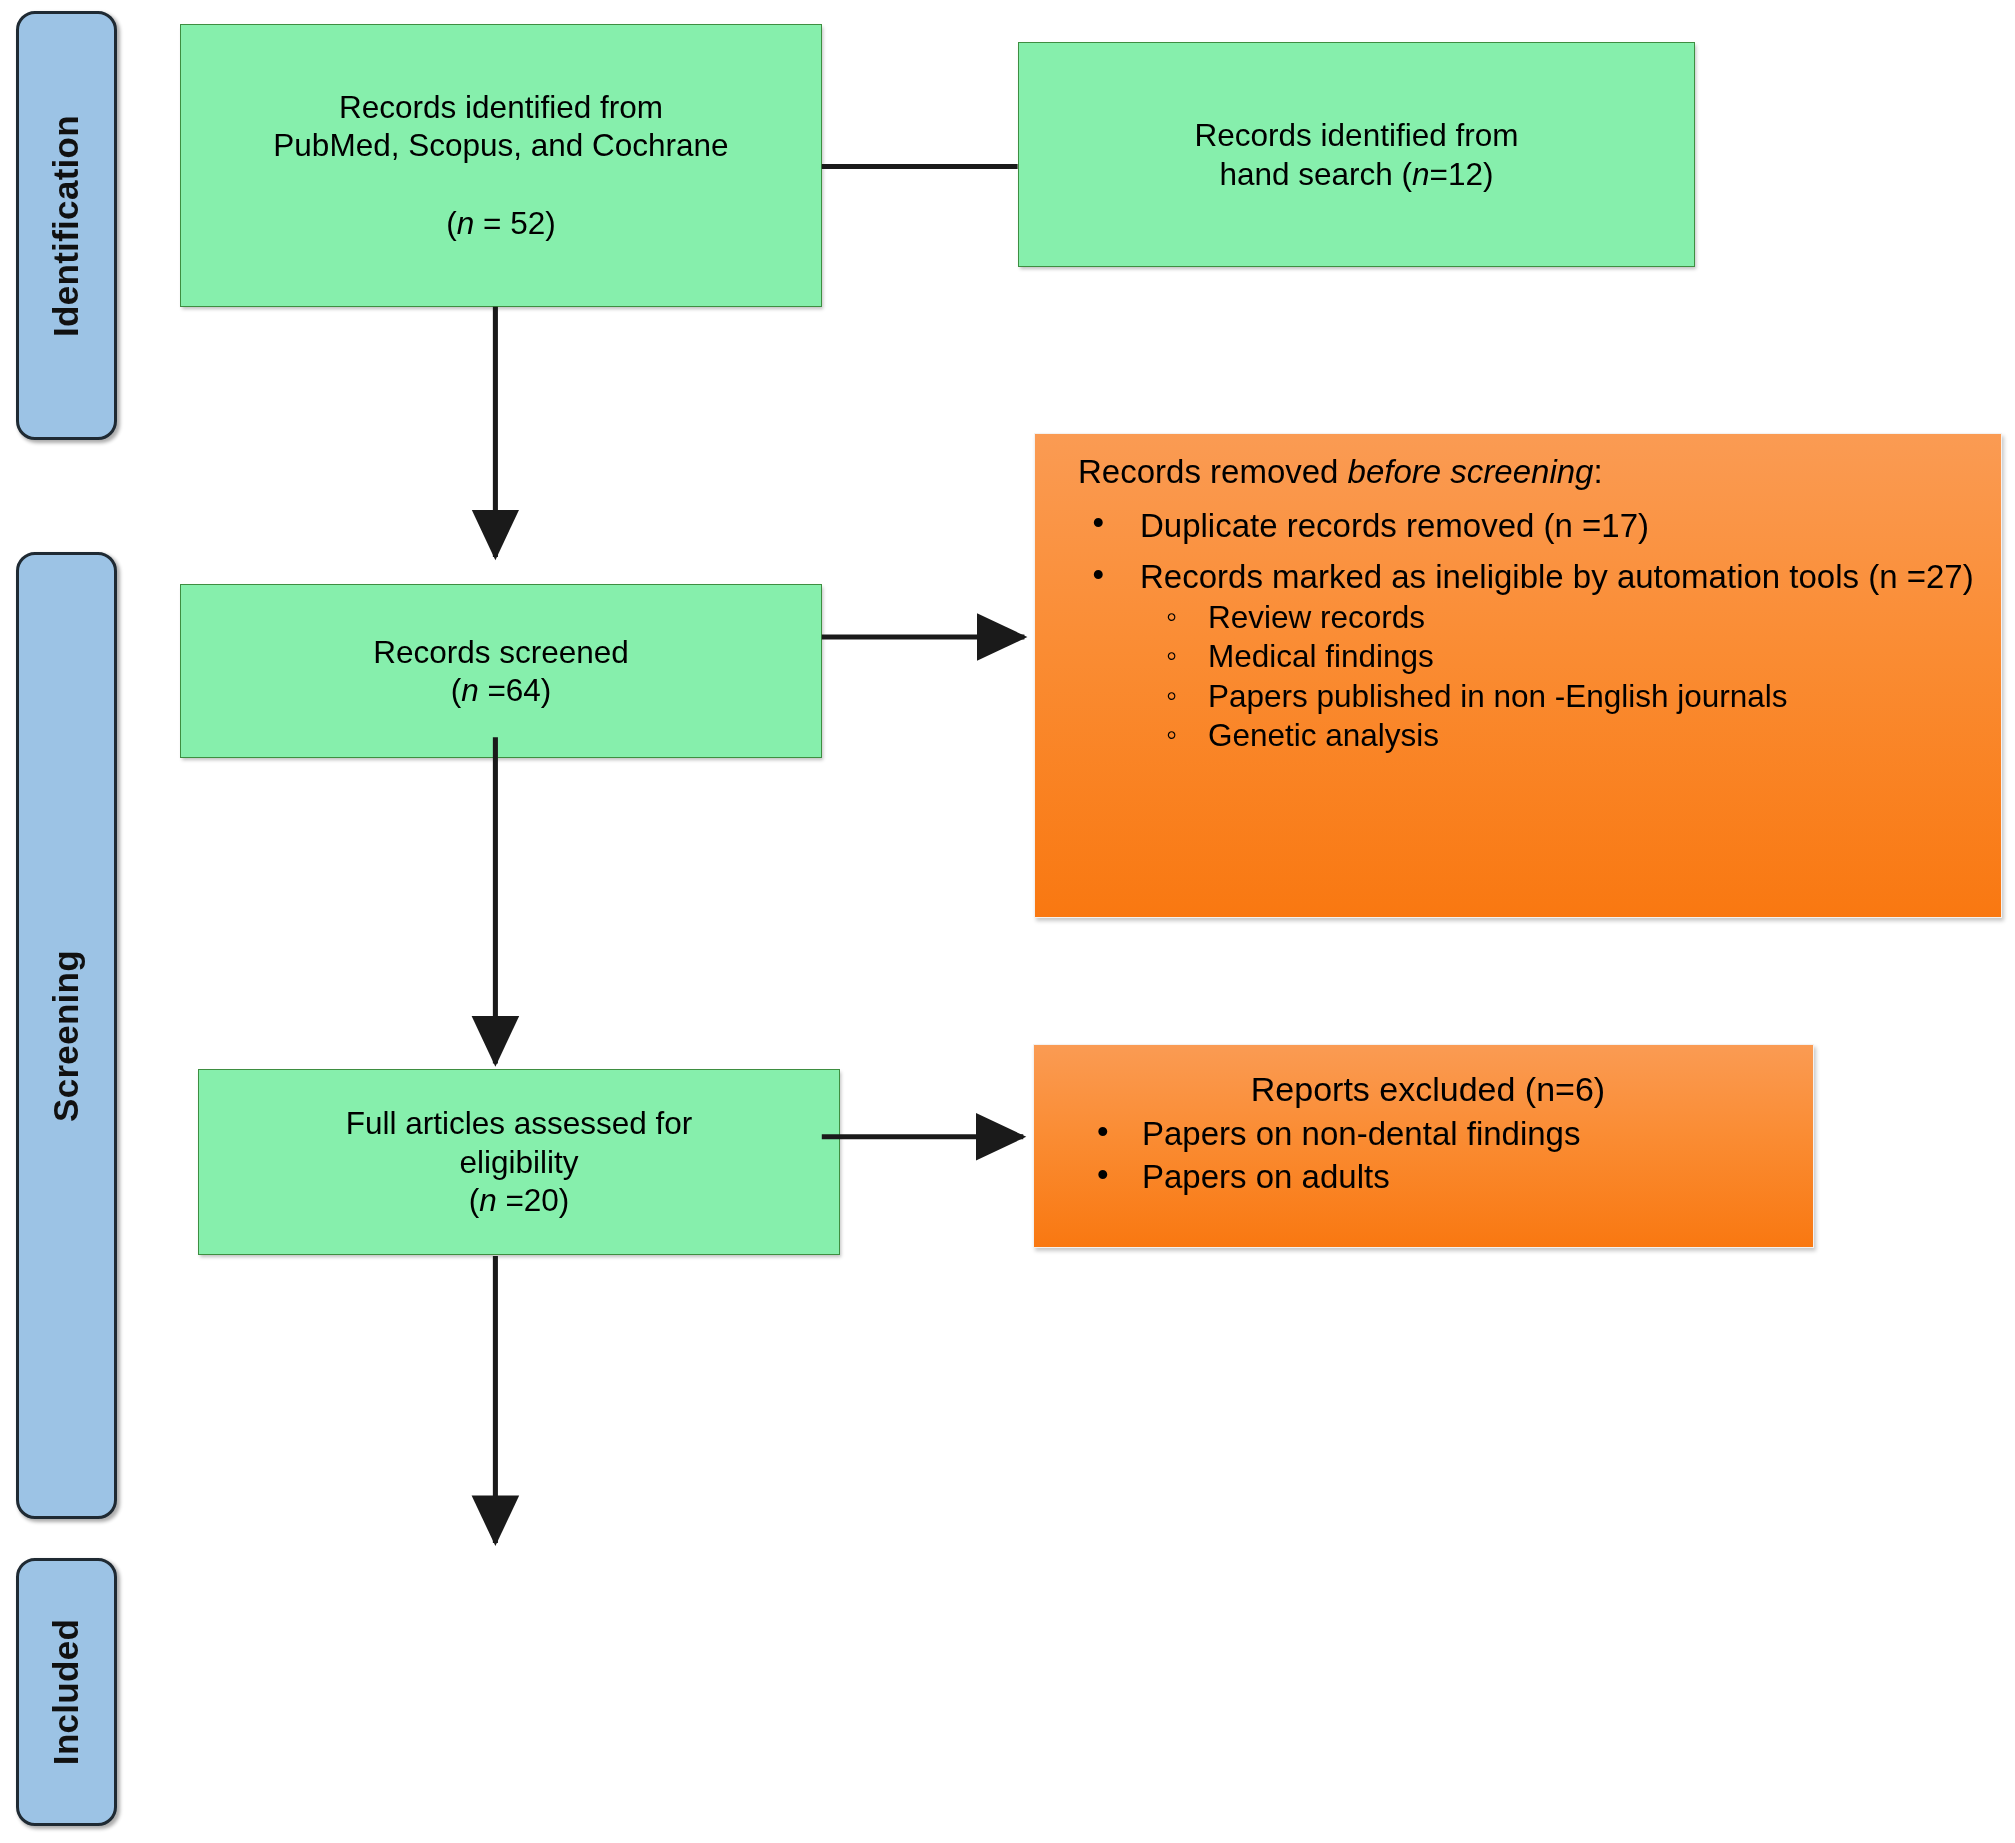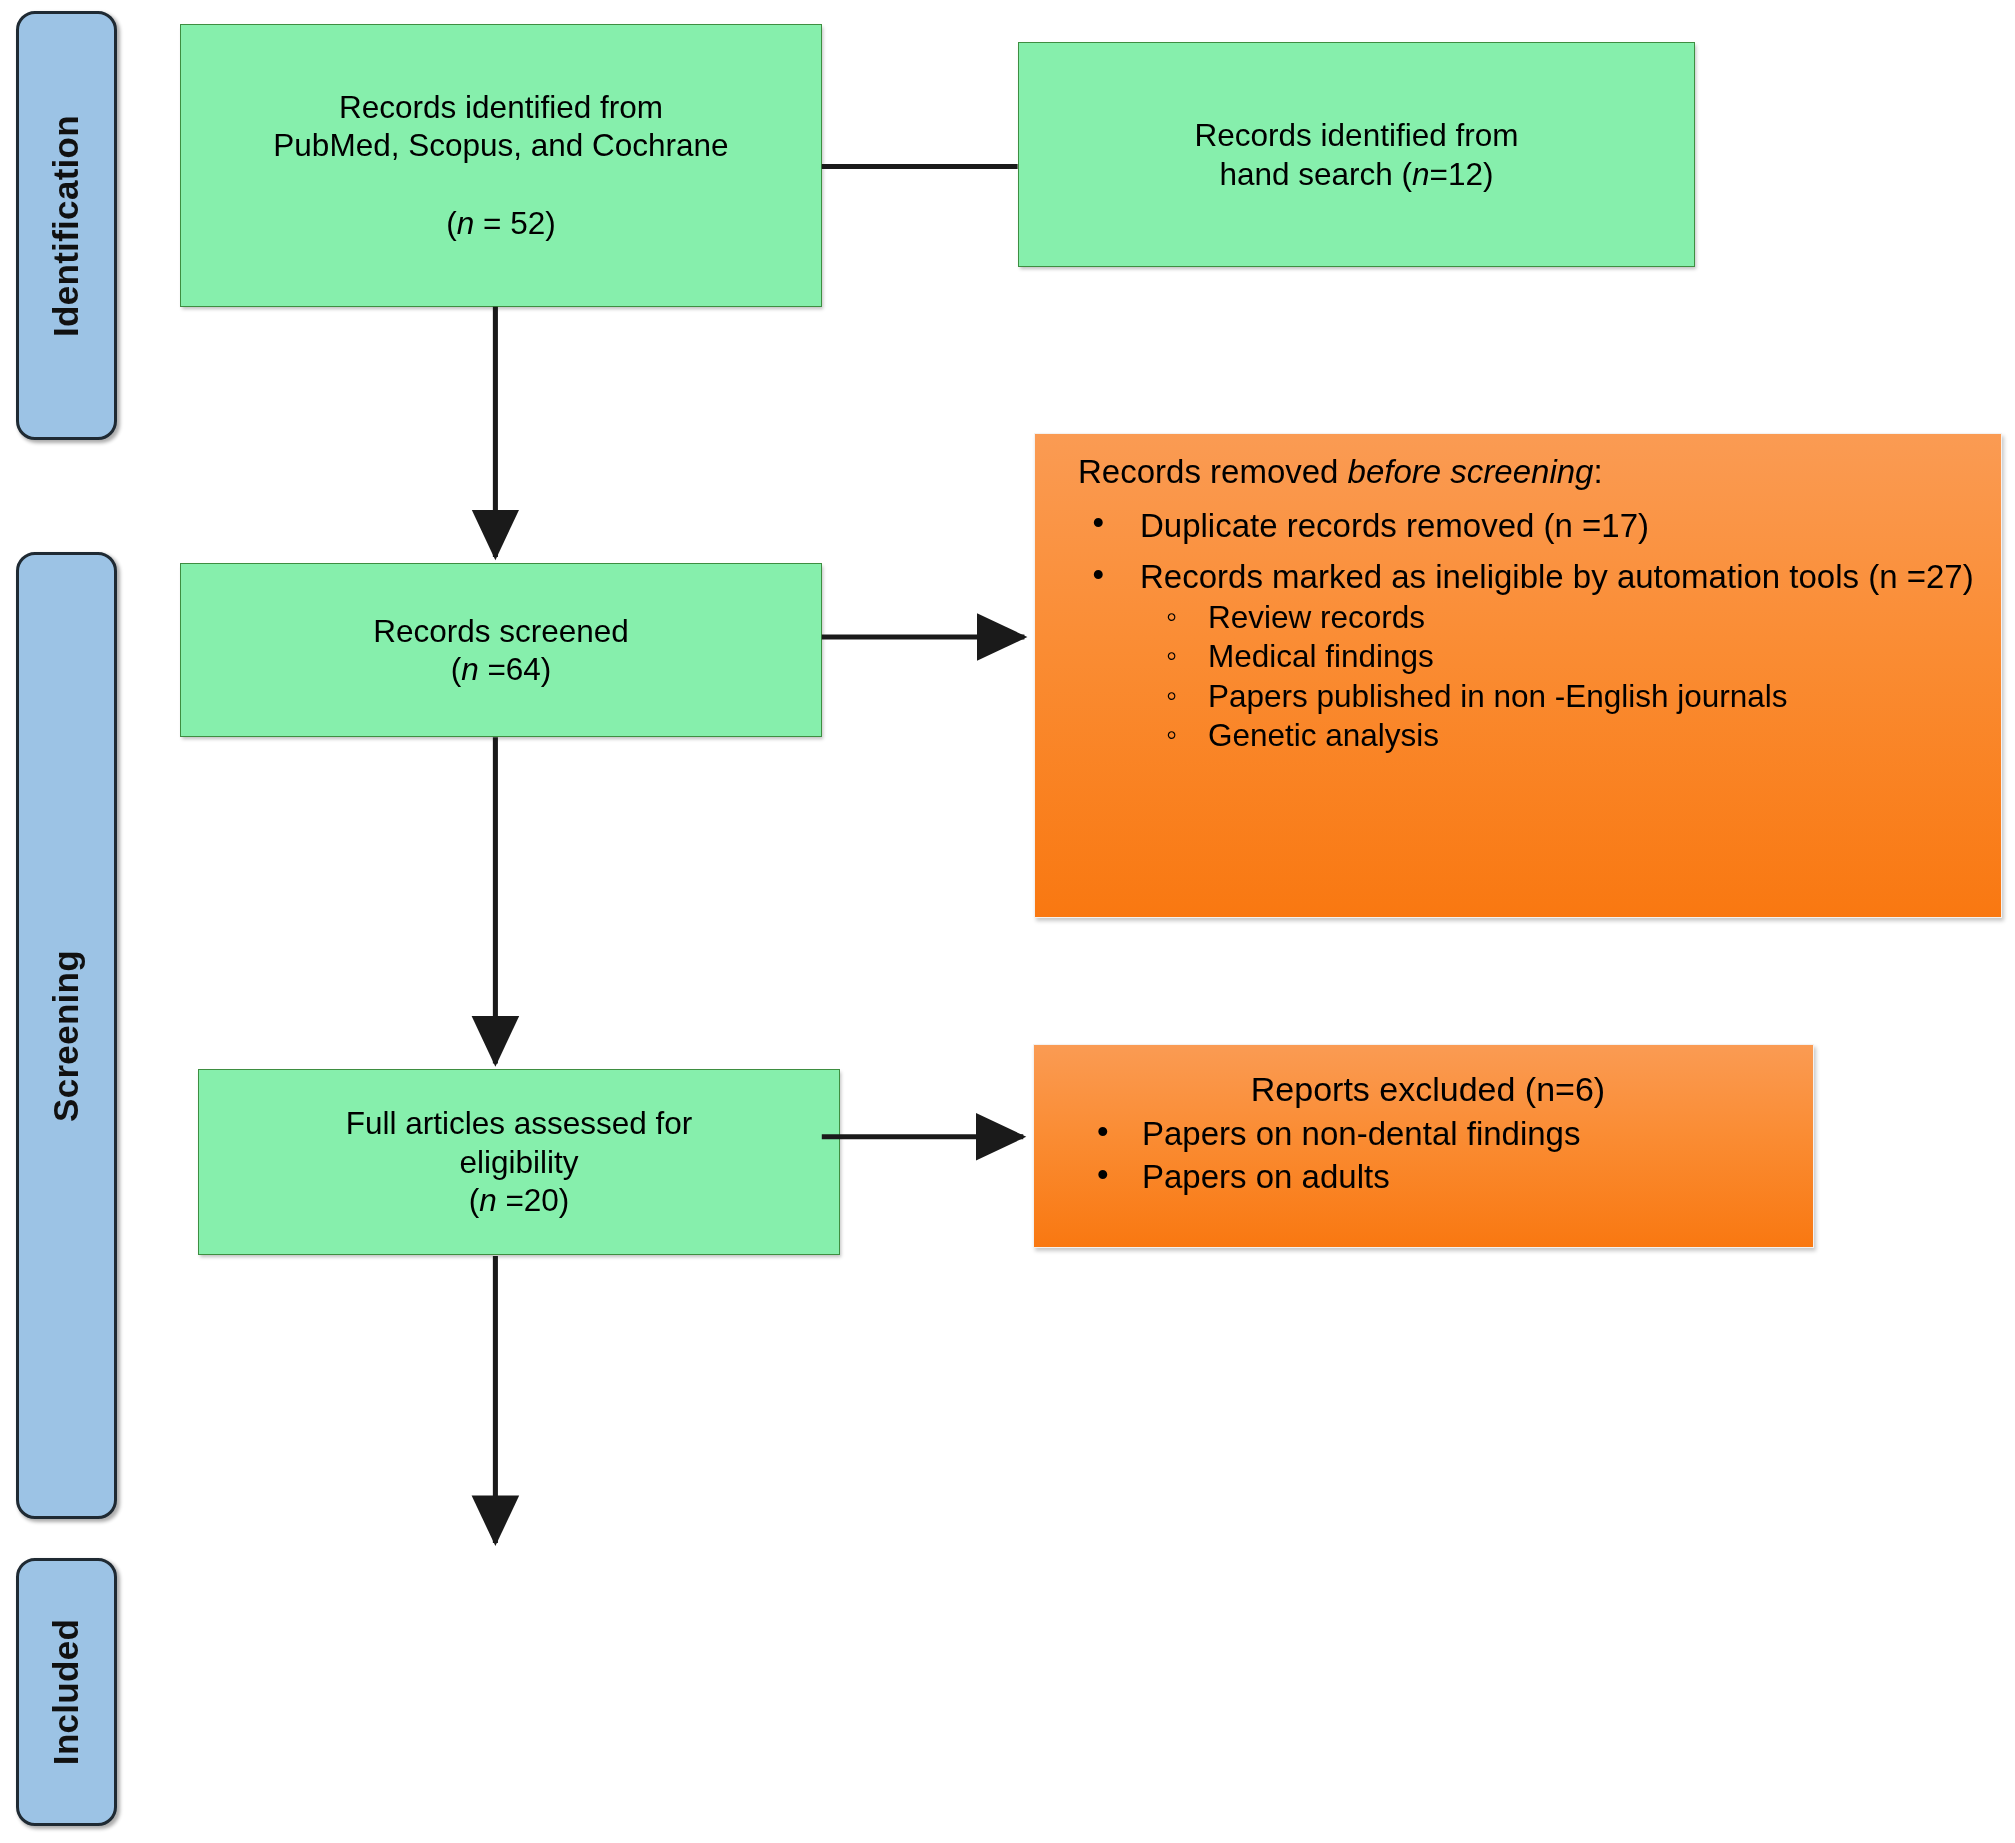--- a/index.html
+++ b/index.html
@@ -193,21 +193,21 @@
     </div>
   </div>
 
   <div class="box box-green" style="left:1018px; top:42px; width:677px; height:225px;">
     <div class="green-text">
       <div class="line center">Records identified from</div>
       <div class="line center"><span>hand search (</span><i>n</i><span>=12)</span></div>
     </div>
   </div>
 
-  <div class="box box-green" style="left:180px; top:563px; width:642px; height:174px;">
+  <div class="box box-green" style="left:180px; top:584px; width:642px; height:174px;">
     <div class="green-text">
       <div class="line center">Records screened</div>
       <div class="line center"><span>(</span><i>n</i><span> =64)</span></div>
     </div>
   </div>
 
   <div class="box box-orange" style="left:1034px; top:433px; width:968px; height:485px; justify-content:flex-start; padding-top:19px;padding-left:24px;">
     <div class="o-head"><span>Records removed </span><i>before screening</i><span>:</span></div>
     <ul class="lvl1">
       <li>

